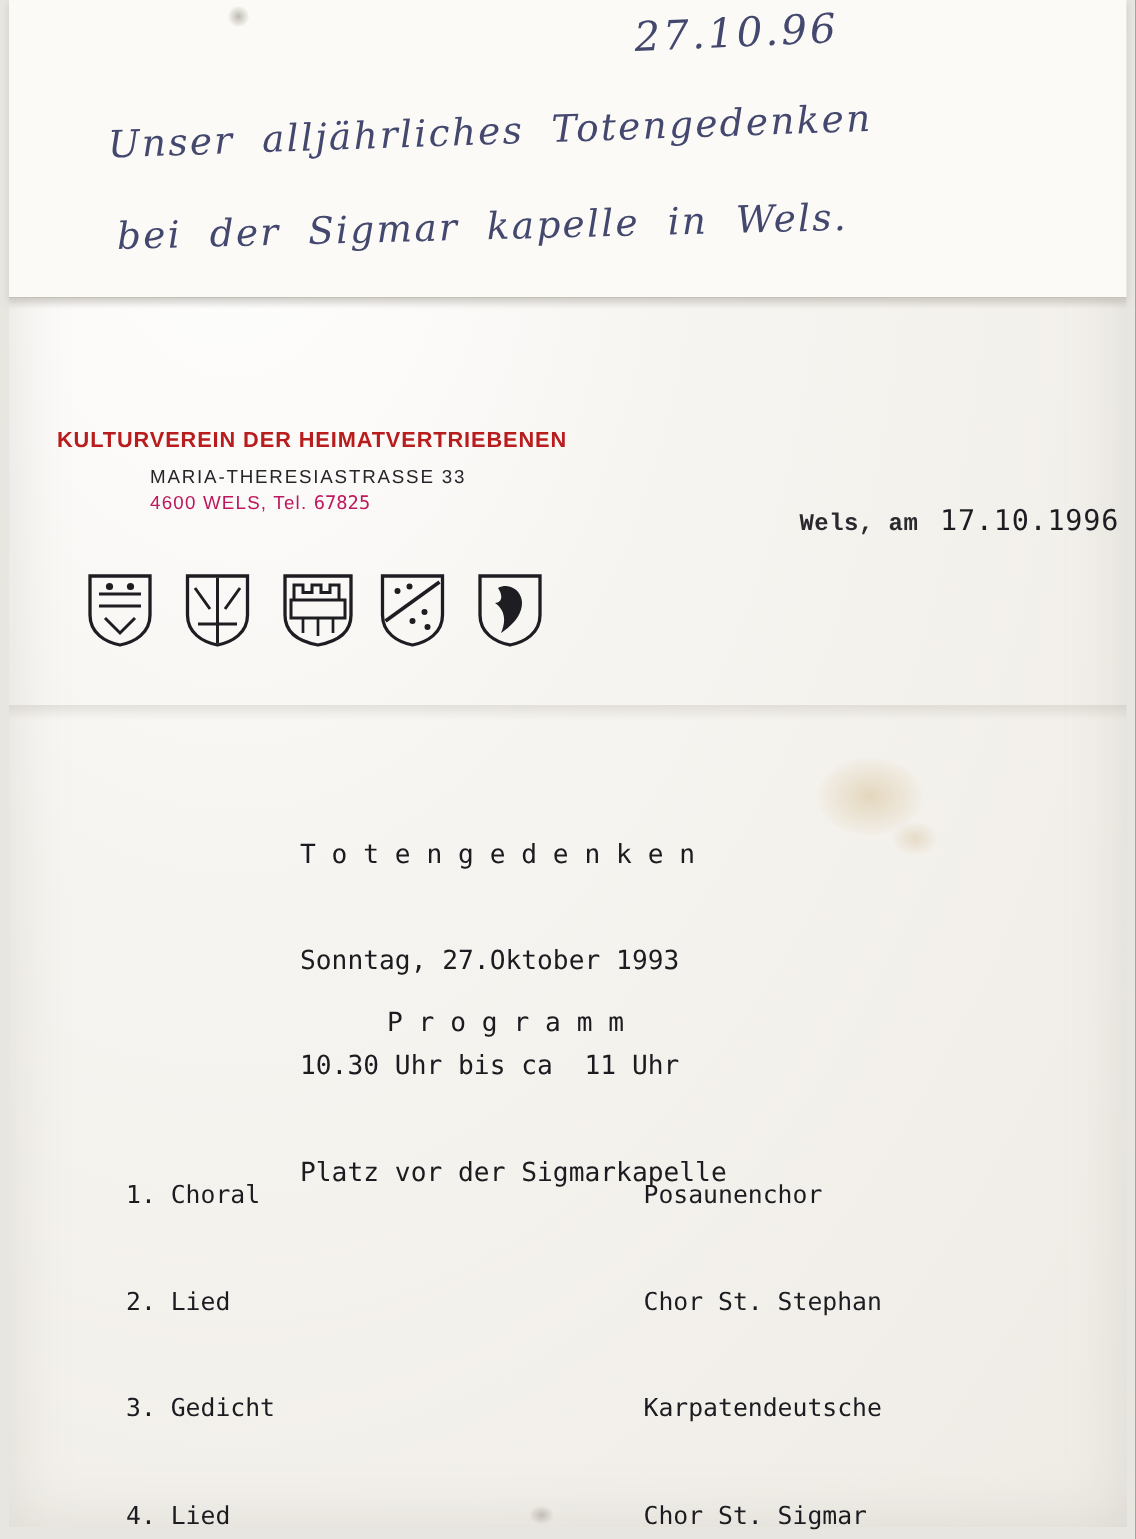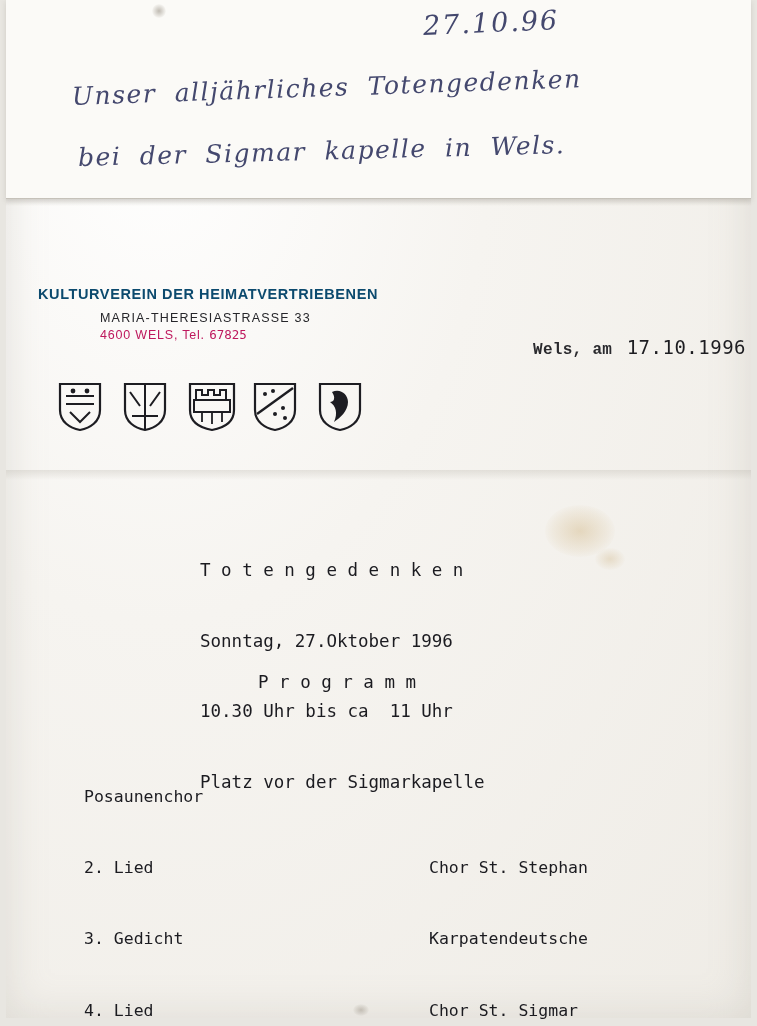--- a/index.html
+++ b/index.html
@@ -112,21 +112,21 @@
     position: absolute;
     left: 38px;
     top: 284px;
     width: 400px;
   }
   .lh1, .lh2 {
     font-family: "Liberation Sans", sans-serif;
     font-weight: bold;
     font-size: 14.5px;
     letter-spacing: 0.6px;
-    color: #0c4a6e;
+    color: #b91c1c;
     line-height: 1.45;
   }
   .lh2 { margin-left: 42px; }
   .lh3 {
     font-family: "Liberation Sans", sans-serif;
     font-size: 12.5px;
     letter-spacing: 1.2px;
     color: #26262a;
     margin-top: 5px;
     margin-left: 62px;
@@ -283,29 +283,29 @@
     <div class="crest">
       <svg width="44" height="50" viewBox="0 0 44 50">
         <path d="M2 2 H42 V28 C42 40 32 46 22 48 C12 46 2 40 2 28 Z" fill="none" stroke="#1d1d22" stroke-width="2.2"></path>
         <path d="M14 10 c8 -4 16 2 16 10 c0 9 -8 16 -14 20 c4 -9 2 -16 -4 -20 c4 0 6 -4 2 -10 z" fill="#1d1d22"></path>
       </svg>
     </div>
   </div>
 
   <div class="typed" id="title-block">
     <div>T o t e n g e d e n k e n</div>
-    <div>Sonntag, 27.Oktober 1996</div>
+    <div>Sonntag, 27.Oktober 1993</div>
     <div>10.30 Uhr bis ca  11 Uhr</div>
     <div>Platz vor der Sigmarkapelle</div>
   </div>
 
   <div class="typed" id="programm-head">P r o g r a m m</div>
 
   <div class="typed" id="program-list">
-    <div class="prow"><span class="pright">Posaunenchor</span></div>
+    <div class="prow"><span class="pleft">1. Choral</span><span class="pright">Posaunenchor</span></div>
     <div class="prow"><span class="pleft">2. Lied</span><span class="pright">Chor St. Stephan</span></div>
     <div class="prow"><span class="pleft">3. Gedicht</span><span class="pright">Karpatendeutsche</span></div>
     <div class="prow"><span class="pleft">4. Lied</span><span class="pright">Chor St. Sigmar</span></div>
     
     
     
     
     
     
   </div>

